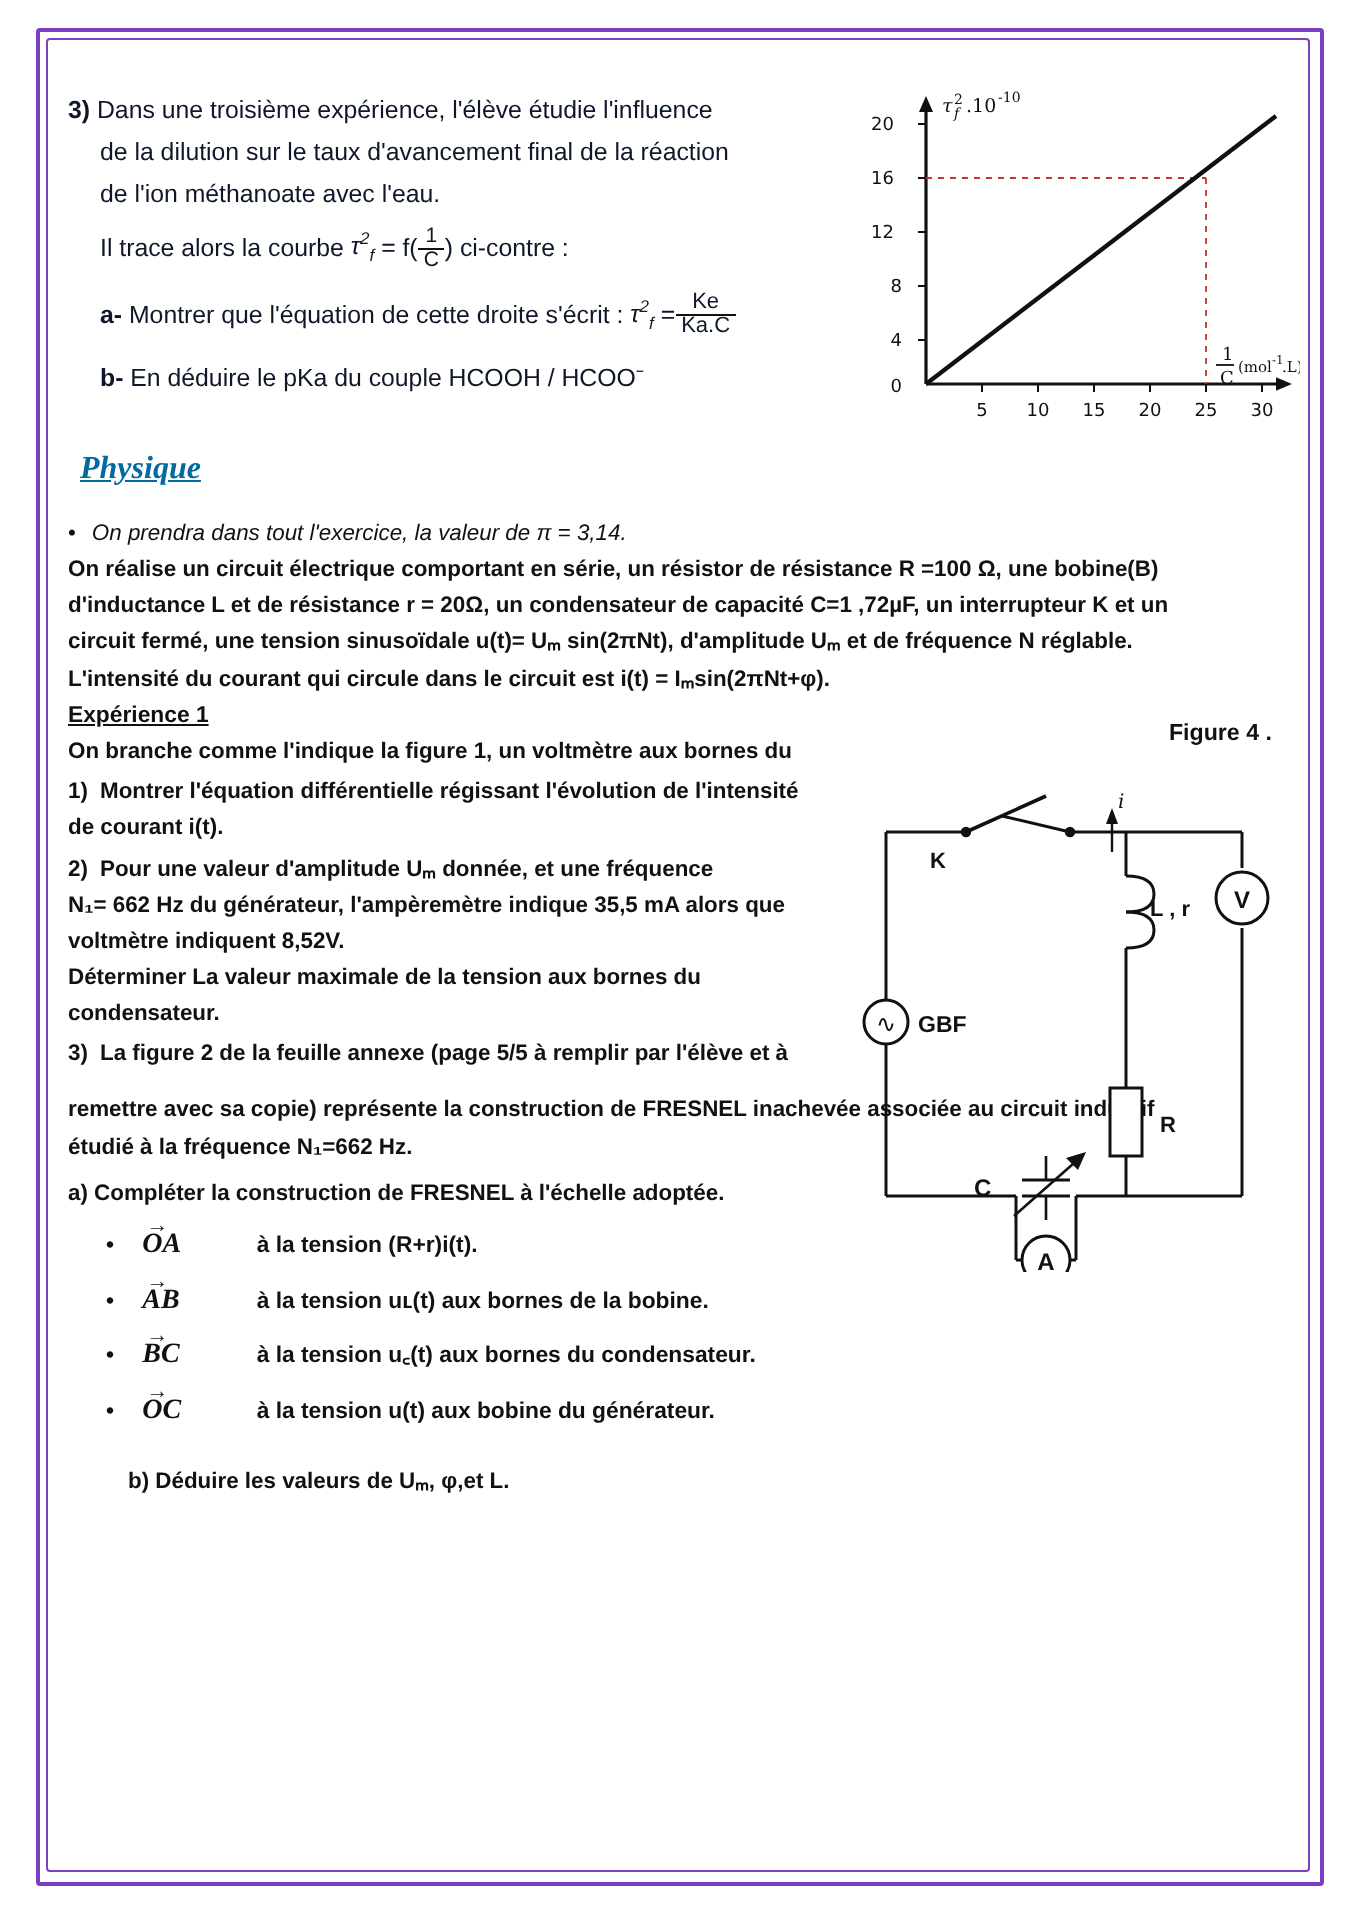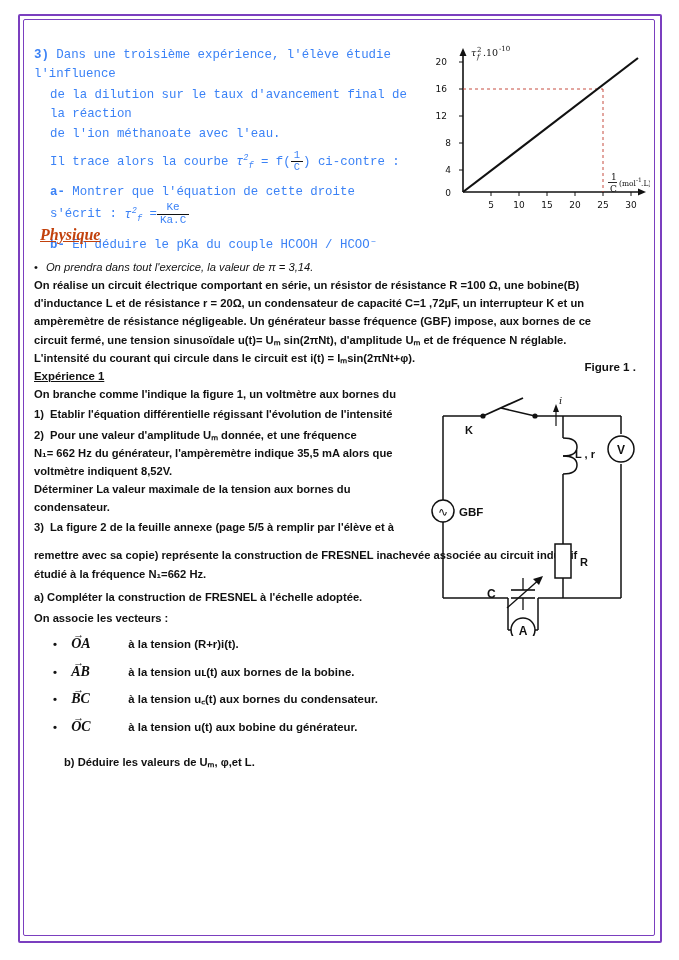--- a/index.html
+++ b/index.html
@@ -3,37 +3,37 @@
 <meta charset="utf-8">
 <style>
   html,body{margin:0;padding:0;background:#ffffff;}
   body{width:679px;height:960px;font-family:"Liberation Serif",serif;color:#1a1a1a;}
   .page{position:relative;width:679px;height:960px;background:#fff;overflow:hidden;}
   .border-outer{position:absolute;left:18px;top:14px;width:640px;height:925px;border:2px solid #7b3fbf;border-radius:2px;}
   .border-inner{position:absolute;left:23px;top:19px;width:630px;height:915px;border:1px solid #7b3fbf;border-radius:2px;}
   .content{position:absolute;left:30px;top:26px;width:616px;height:900px;}
 
   
-  .q3{position:absolute;left:4px;top:20px;width:380px;font-family:Liberation Mono, monospace;font-size:12.4px;line-height:1.52;color:#3b82f6;}
+  .q3{position:absolute;left:4px;top:20px;width:380px;font-family:Liberation Sans, sans-serif;font-size:12.4px;line-height:1.52;color:#0f172a;}
   .q3 .num{font-weight:bold;}
   .q3 p{margin:0 0 2px 0;}
   .indent{padding-left:16px;}
   .ital{font-style:italic;}
   .frac{display:inline-block;vertical-align:middle;text-align:center;font-size:10.5px;line-height:1.05;}
   .frac .top{display:block;border-bottom:1px solid #111;padding:0 3px;}
   .frac .bot{display:block;padding:0 3px;}
   .sub{font-size:8.5px;vertical-align:sub;}
   .sup{font-size:8.5px;vertical-align:super;}
 
   
   .graph{position:absolute;left:395px;top:14px;width:225px;height:175px;background:#fff;}
   .graph svg{display:block;}
 
   
-  .phys-title{position:absolute;left:10px;top:200px;font-family:"Liberation Serif",serif;font-size:16px;font-weight:bold;font-style:italic;color:#c2410c;text-decoration:underline;}
+  .phys-title{position:absolute;left:10px;top:200px;font-family:"Liberation Serif",serif;font-size:16px;font-weight:bold;font-style:italic;color:#0369a1;text-decoration:underline;}
 
   
   .body{position:absolute;left:4px;top:232px;width:608px;font-family:"Liberation Sans",sans-serif;font-size:11.4px;line-height:1.62;color:#111;}
   .body p{margin:0;}
   .bullet-line{margin-left:40px;font-style:italic;font-weight:normal;font-size:11.2px;}
   .bullet-line:before{content:"\2022";margin-right:8px;font-style:normal;}
   .para{margin-top:3px;font-weight:bold;font-size:11.2px;}
   .exp1{margin-top:6px;font-weight:bold;text-decoration:underline;font-size:11.4px;margin-left:14px;}
   .ind1{margin-left:14px;font-weight:bold;font-size:11.2px;}
   .ol{margin-left:30px;font-weight:bold;font-size:11.2px;}
@@ -144,54 +144,53 @@
         <text x="185" y="152" font-family="DejaVu Serif, serif" font-size="9" fill="#111">C</text>
         <text x="194" y="146" font-family="DejaVu Serif, serif" font-size="7.5" fill="#111">(mol</text>
         <text x="211" y="142" font-family="DejaVu Serif, serif" font-size="6" fill="#111">-1</text>
         <text x="216" y="146" font-family="DejaVu Serif, serif" font-size="7.5" fill="#111">.L)</text>
       </svg>
     </div>
 
     <div class="phys-title">Physique</div>
 
     <div class="body">
-      <div class="fig1">Figure 1 .</div>
+      <div class="fig1">Figure 4 .</div>
 
       <p class="bullet-line">On prendra dans tout l'exercice, la valeur de π = 3,14.</p>
 
       <p class="para">On réalise un circuit électrique comportant en série, un résistor de résistance R =100 Ω, une bobine(B)</p>
       <p class="para">d'inductance L et de résistance r = 20Ω, un condensateur de capacité C=1 ,72µF, un interrupteur K et un</p>
-      <p class="para">ampèremètre de résistance négligeable. Un générateur basse fréquence (GBF) impose, aux bornes de ce</p>
       <p class="para">circuit fermé, une tension sinusoïdale u(t)= Uₘ sin(2πNt), d'amplitude Uₘ et de fréquence N réglable.</p>
       <p class="para">L'intensité du courant qui circule dans le circuit est i(t) = Iₘsin(2πNt+φ).</p>
 
       <p class="exp1">Expérience 1</p>
       <p class="ind1 narrow">On branche comme l'indique la figure 1, un voltmètre aux bornes du</p>
 
       <p class="ol narrow" style="margin-top:2px;">
-        <span class="n">1)</span><span>Etablir l'équation différentielle régissant l'évolution de l'intensité</span>
-      </p>
+        <span class="n">1)</span><span>Montrer l'équation différentielle régissant l'évolution de l'intensité</span>
+      </p>
+      <p class="cont narrow">de courant i(t).</p>
 
       <p class="ol narrow" style="margin-top:2px;">
         <span class="n">2)</span><span>Pour une valeur d'amplitude Uₘ donnée, et une fréquence</span>
       </p>
       <p class="cont narrow">N₁= 662 Hz du générateur, l'ampèremètre indique 35,5 mA alors que</p>
       <p class="cont narrow">voltmètre indiquent 8,52V.</p>
       <p class="cont narrow">Déterminer La valeur maximale de la tension aux bornes du</p>
       <p class="cont narrow">condensateur.</p>
 
       <p class="ol narrow" style="margin-top:2px;">
         <span class="n">3)</span><span>La figure 2 de la feuille annexe (page 5/5 à remplir par l'élève et à</span>
       </p>
 
       <p class="para" style="margin-top:10px;">remettre avec sa copie) représente la construction de FRESNEL inachevée associée au circuit inductif</p>
       <p class="para">étudié à la fréquence N₁=662 Hz.</p>
 
       <p class="ind1" style="margin-top:5px;">a)  Compléter la construction de FRESNEL à l'échelle adoptée.</p>
-      <p class="cont" style="margin-top:3px;">On associe les vecteurs :</p>
 
       <div class="vec-list">
         <div class="vec-row">
           <span class="dot">•</span>
           <span class="vecname"><span class="arr">→</span><span>OA</span></span>
           <span class="afterv">à la tension  (R+r)i(t).</span>
         </div>
         <div class="vec-row">
           <span class="dot">•</span>
           <span class="vecname"><span class="arr">→</span><span>AB</span></span>

